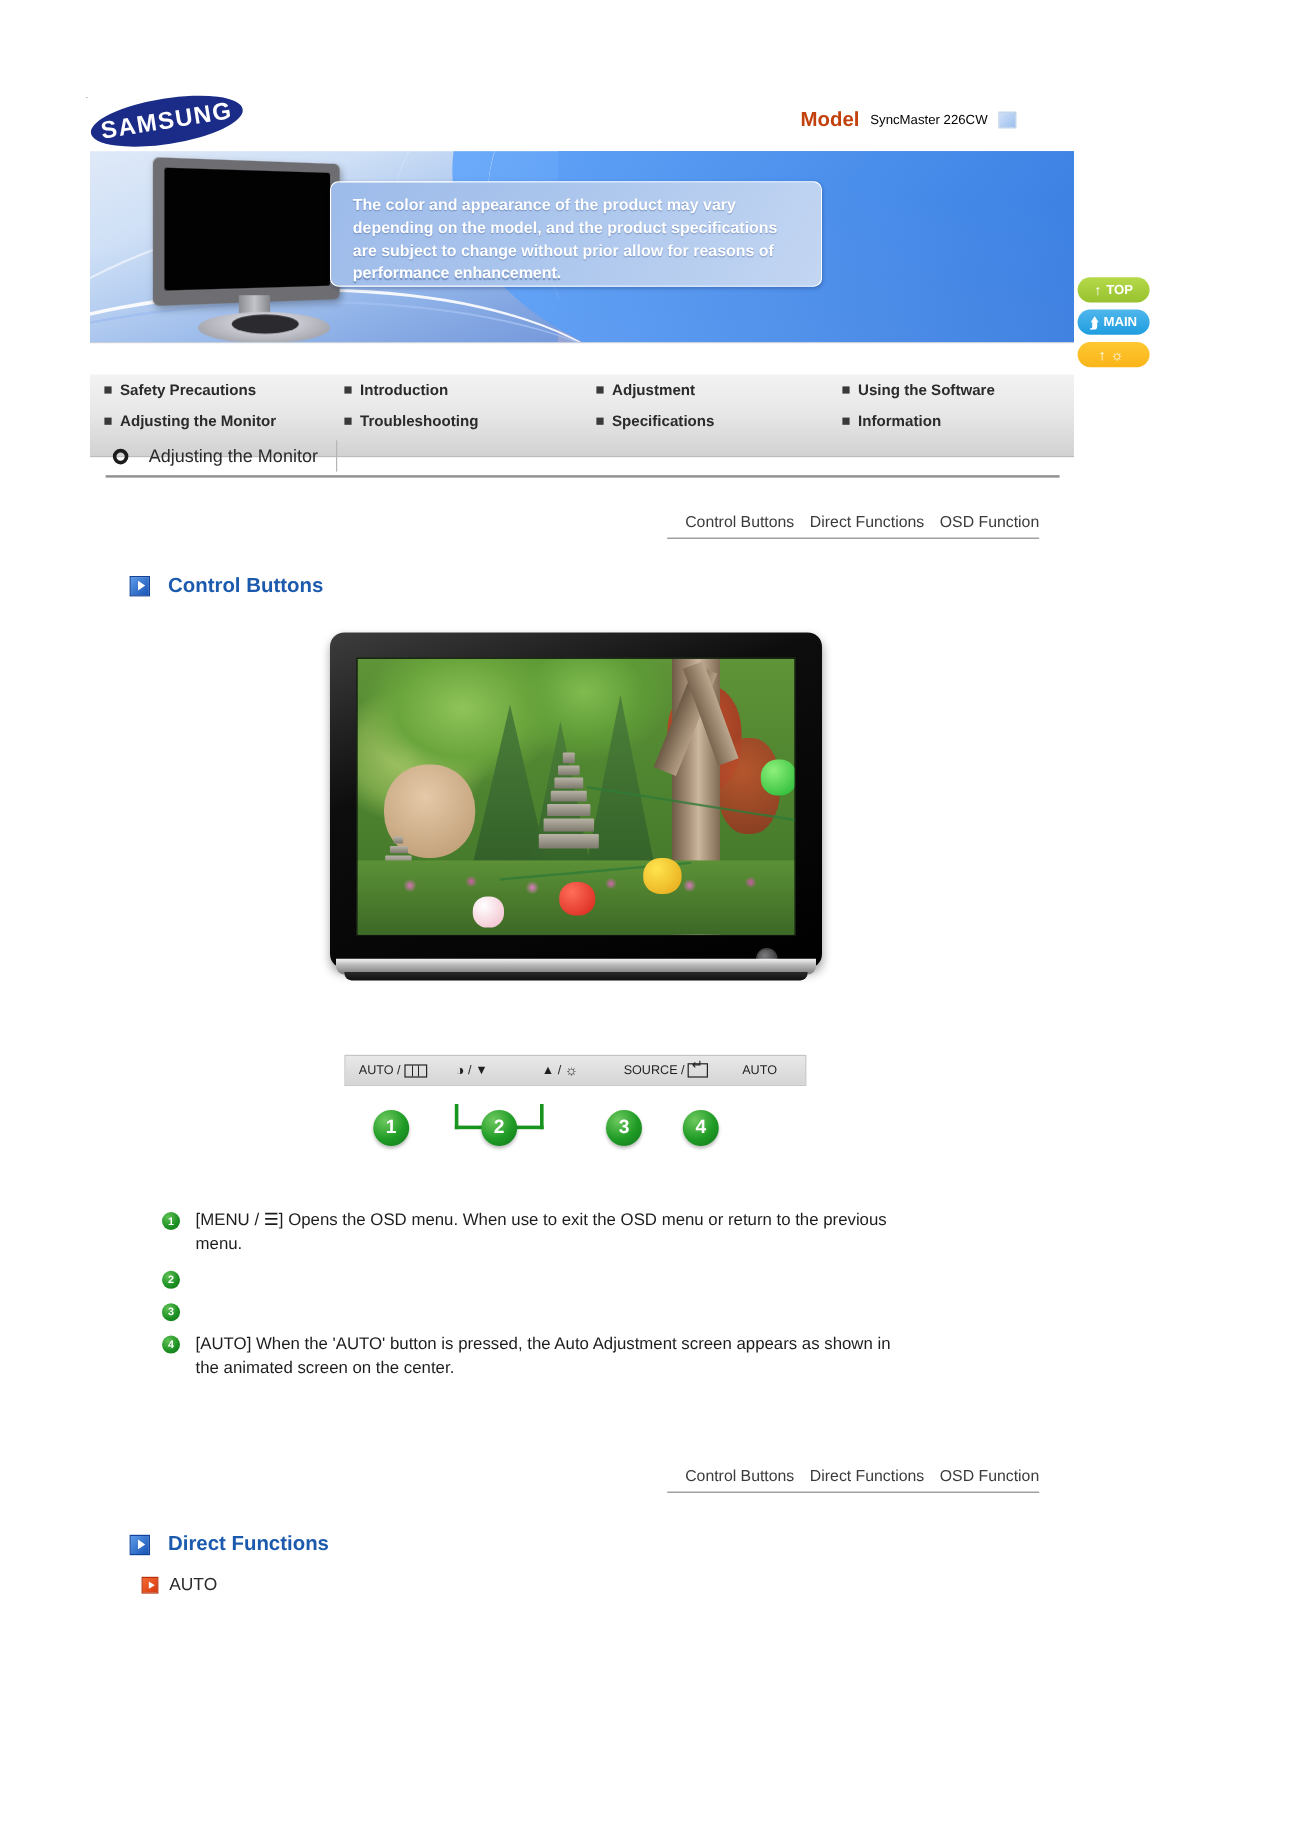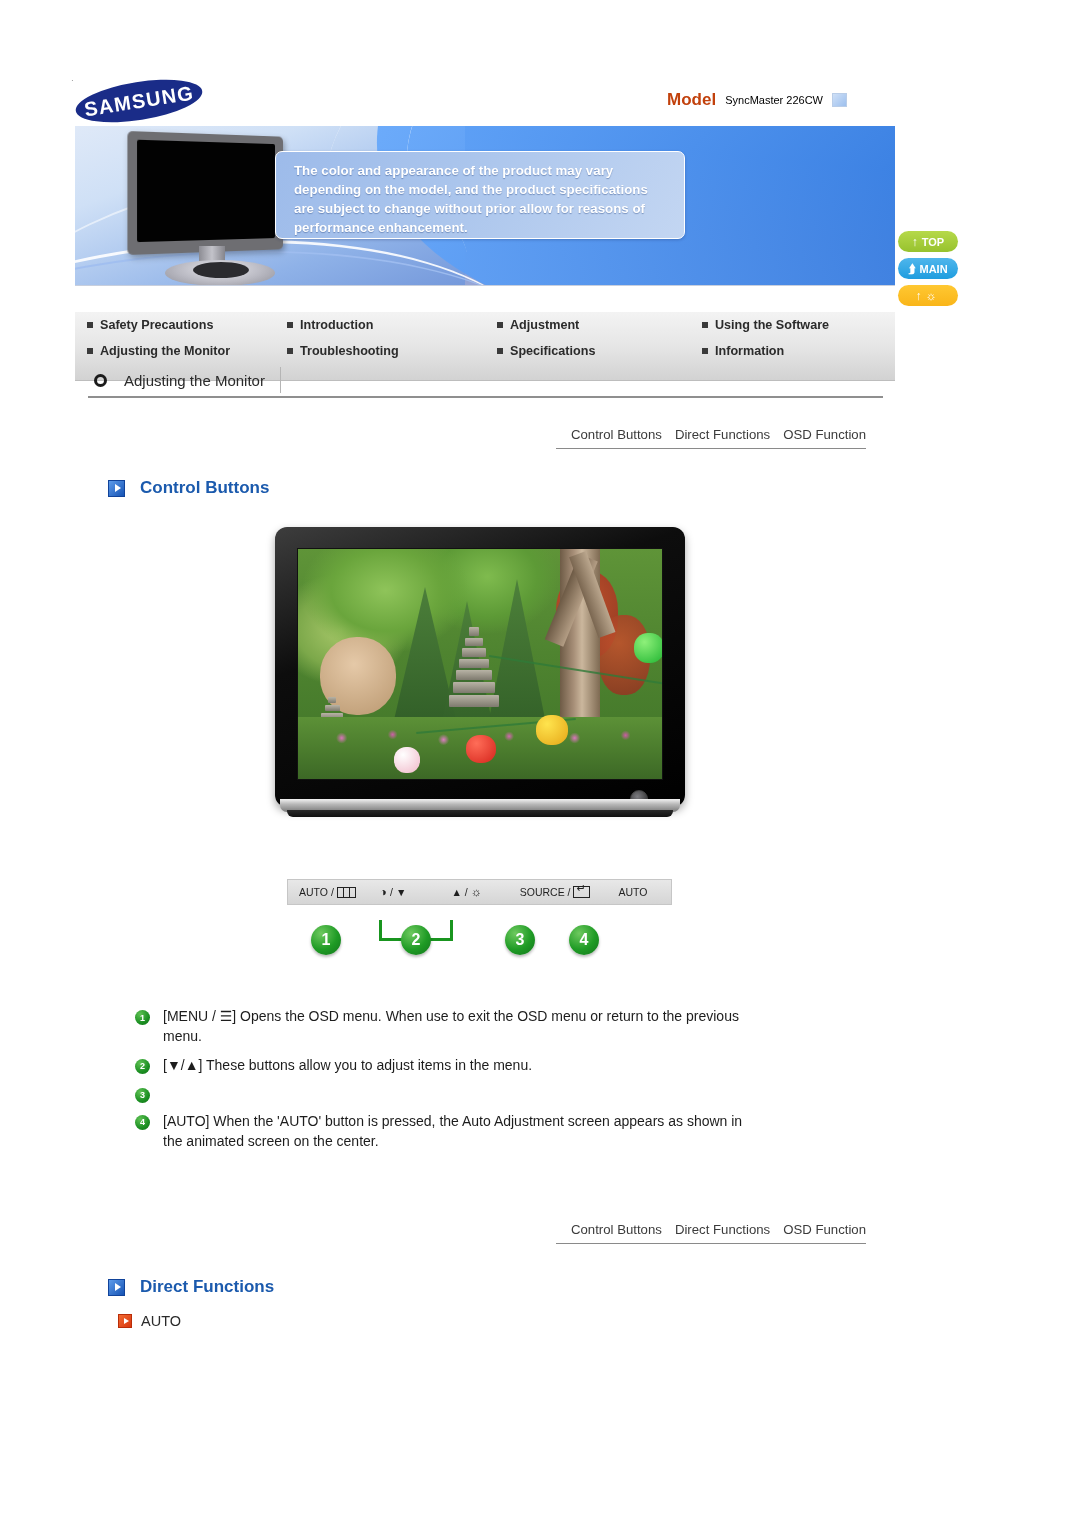--- a/index.html
+++ b/index.html
@@ -674,21 +674,20 @@
     <div class="badge b4">4</div>
   </div>
 
   <div class="desc-list">
     <div class="desc-item">
       <span class="d-badge">1</span>
       <span class="d-text">[MENU / ☰] Opens the OSD menu. When use to exit the OSD menu or return to the previous menu.</span>
     </div>
     <div class="desc-item">
       <span class="d-badge">2</span>
-      <span class="d-text">[▼/▲] These buttons allow you to adjust items in the menu.</span>
     </div>
     <div class="desc-item">
       <span class="d-badge">3</span>
     </div>
     <div class="desc-item">
       <span class="d-badge">4</span>
       <span class="d-text">[AUTO] When the 'AUTO' button is pressed, the Auto Adjustment screen appears as shown in the animated screen on the center.</span>
     </div>
   </div>
 

